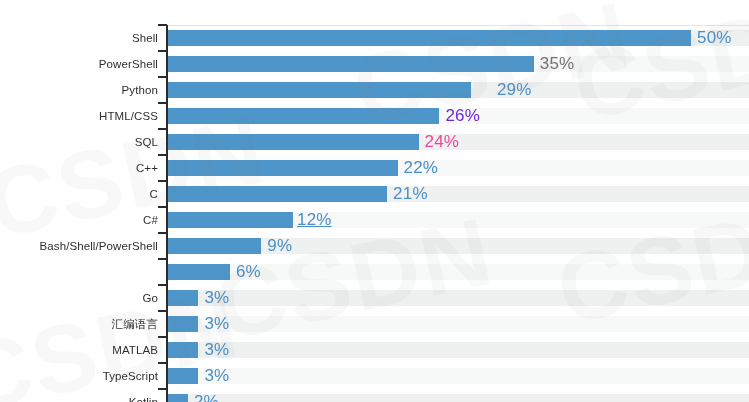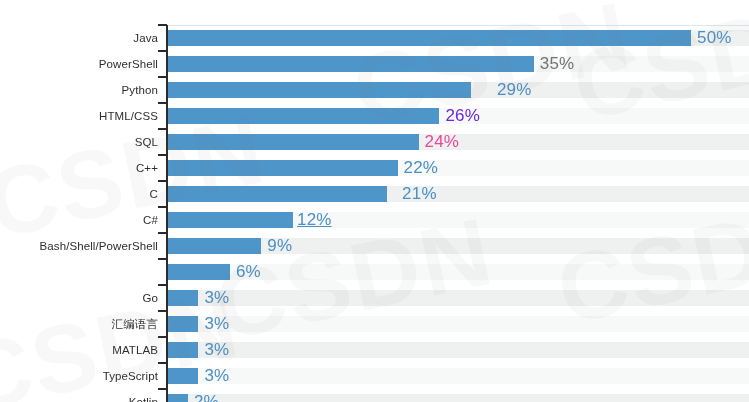--- a/index.html
+++ b/index.html
@@ -118,21 +118,21 @@
       <div class="wm" style="left: 556px; top: 208px; font-size: 96px; transform: rotate(-12deg);">CSDN</div>
       <div class="wm" style="left: -40px; top: 296px; font-size: 96px; transform: rotate(-12deg);">CSDN</div>
     </div>
 
   <div class="plot">
     <div class="plot-top-rule"></div>
     <div class="rows">
         <div class="row">
           <div class="track"></div>
           <div class="tick"></div>
-          <div class="cat-label">Java</div>
+          <div class="cat-label">Shell</div>
           <div class="bar" style="width: 524px; background: rgb(78, 149, 201);"></div>
           <div class="val-label" style="left: 697px; color: rgb(75, 143, 198);">50%</div>
         </div>
         <div class="row alt">
           <div class="track"></div>
           <div class="tick"></div>
           <div class="cat-label">PowerShell</div>
           <div class="bar" style="width: 366.8px; background: rgb(78, 149, 201);"></div>
           <div class="val-label" style="left: 539.8px; color: #737373;">35%</div>
         </div>
@@ -162,21 +162,21 @@
           <div class="tick"></div>
           <div class="cat-label">C++</div>
           <div class="bar" style="width: 230.56px; background: rgb(78, 149, 201);"></div>
           <div class="val-label" style="left: 403.56px; color: rgb(75, 143, 198); text-align: right;">22%</div>
         </div>
         <div class="row">
           <div class="track"></div>
           <div class="tick"></div>
           <div class="cat-label">C</div>
           <div class="bar" style="width: 220.08px; background: rgb(78, 149, 201);"></div>
-          <div class="val-label" style="left: 393.08px; color: rgb(75, 143, 198); margin-left: 9px;">21%</div>
+          <div class="val-label" style="left: 393.08px; color: rgb(75, 143, 198);">21%</div>
         </div>
         <div class="row alt">
           <div class="track"></div>
           <div class="tick"></div>
           <div class="cat-label">C#</div>
           <div class="bar" style="width: 125.76px; background: rgb(78, 149, 201);"></div>
           <div class="val-label" style="left: 297px; color: rgb(75, 143, 198); text-decoration: underline;">12%</div>
         </div>
         <div class="row">
           <div class="track"></div>

